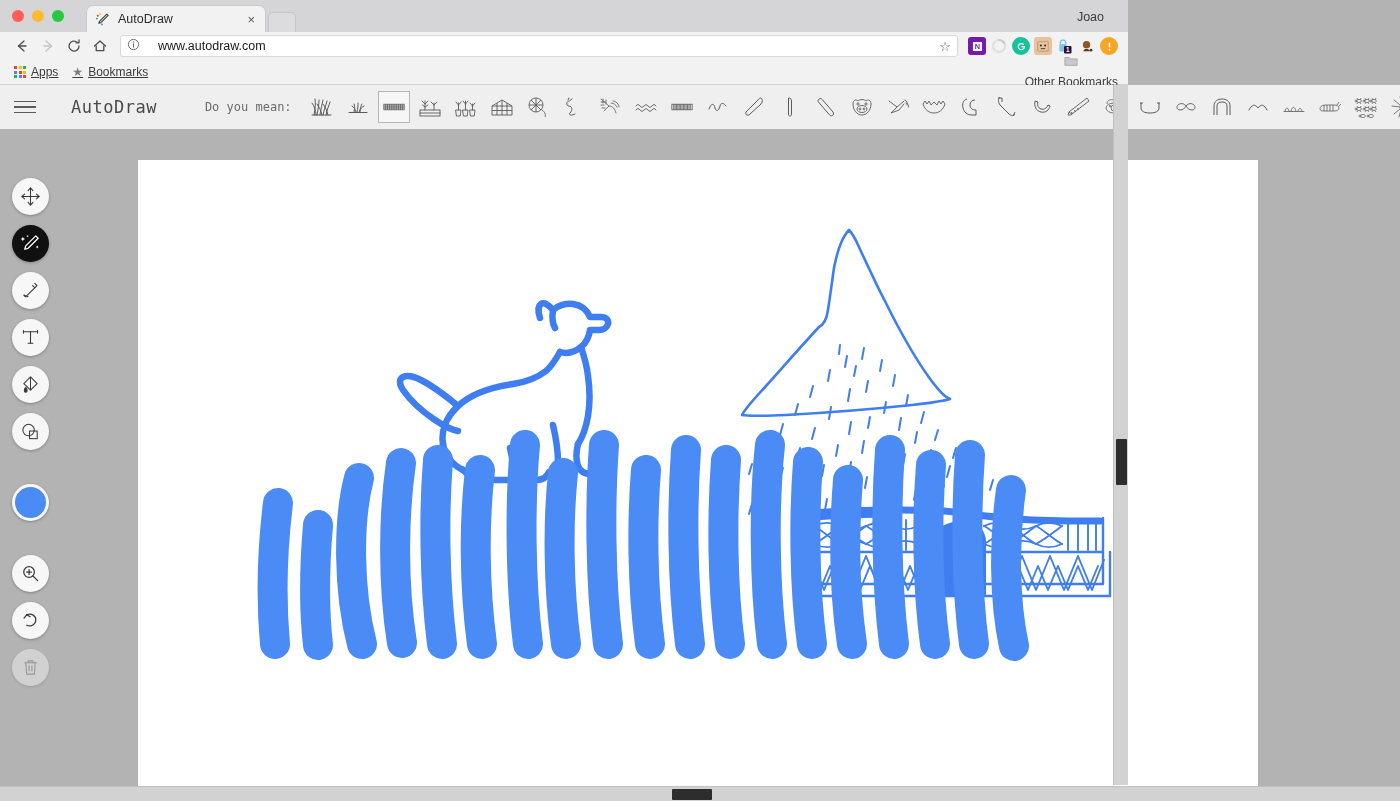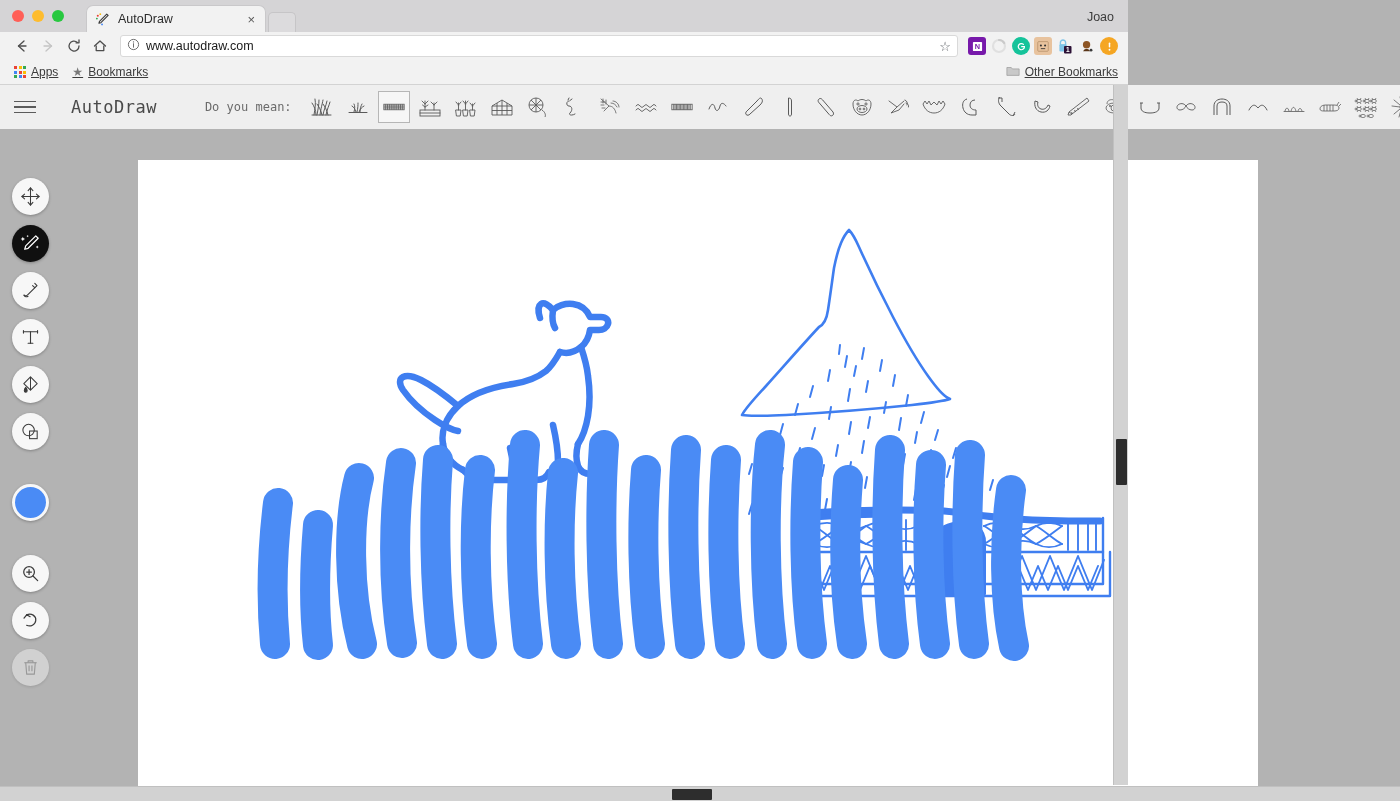--- a/index.html
+++ b/index.html
@@ -34,54 +34,54 @@
     font-size: 12.5px; color: #2b2b2b; flex: 1;
     white-space: nowrap; overflow: hidden; text-overflow: ellipsis;
   }
   .tab-close { font-size: 13px; color: #5a5a5a; line-height: 1; padding: 0 2px; cursor: pointer; }
   .tab-stub {
     width: 28px; height: 20px; background: #dcdbdd;
     border: 1px solid #c6c5c7; border-bottom: none;
     border-radius: 5px 5px 0 0; margin-left: 2px;
   }
   .profile-name {
-    position: absolute; right: 14px; bottom: 8px;
+    position: absolute; right: 24px; bottom: 8px;
     font-size: 12.5px; color: #3c3c3c;
   }
 
   .toolbar {
     height: 28px; background: #f2f2f2;
     display: flex; align-items: center; padding: 0 10px; gap: 2px;
   }
   .navbtn {
     width: 24px; height: 24px; display: flex; align-items: center; justify-content: center;
     color: #5f6368; cursor: pointer;
   }
   .navbtn.disabled { color: #c4c4c4; }
   .omnibox {
     flex: 1; height: 22px; background: #fff; border: 1px solid #d9d9d9;
     border-radius: 3px; display: flex; align-items: center;
-    padding: 0 6px; margin: 0 6px; gap: 6px;
+    padding: 0 6px; margin: 0 6px; gap: 18px;
   }
   .omni-url { font-size: 12.5px; color: #1a1a1a; flex: 1; }
   .omni-star { color: #5f6368; font-size: 13px; cursor: pointer; }
   .ext-row { display: flex; align-items: center; gap: 4px; padding-left: 2px; }
   .ext { width: 18px; height: 18px; border-radius: 3px; position: relative; cursor: pointer;
          display: flex; align-items: center; justify-content: center;
          font-size: 10px; color: #fff; font-weight: bold; }
 
   .bookmarks {
     height: 25px; background: #f2f2f2; border-bottom: 1px solid #d3d3d3;
     display: flex; align-items: center; padding: 0 10px; gap: 6px;
     font-size: 12px; color: #3c3c3c; text-decoration: underline;
   }
   .bm-item { display: flex; align-items: center; gap: 5px; cursor: pointer; padding: 0 4px; }
   .apps-grid { display: grid; grid-template-columns: repeat(3, 3px); grid-gap: 1.5px; }
   .apps-grid i { width: 3px; height: 3px; display: block; }
-  .bm-right { margin-left: auto; display: flex; align-items: center; gap: 5px; cursor: pointer; }
+  .bm-right { margin-left: auto; display: flex; align-items: center; gap: 5px; cursor: pointer; flex-direction: column; }
 
   
   .page { position: absolute; left: 0; top: 85px; width: 1400px; height: 716px; background: #b3b3b3; }
 
   .app-header {
     height: 44px; background: #efefef;
     display: flex; align-items: center; padding: 0 0 0 14px;
     overflow: hidden;
   }
   .hamburger { width: 30px; height: 30px; display: flex; flex-direction: column;

